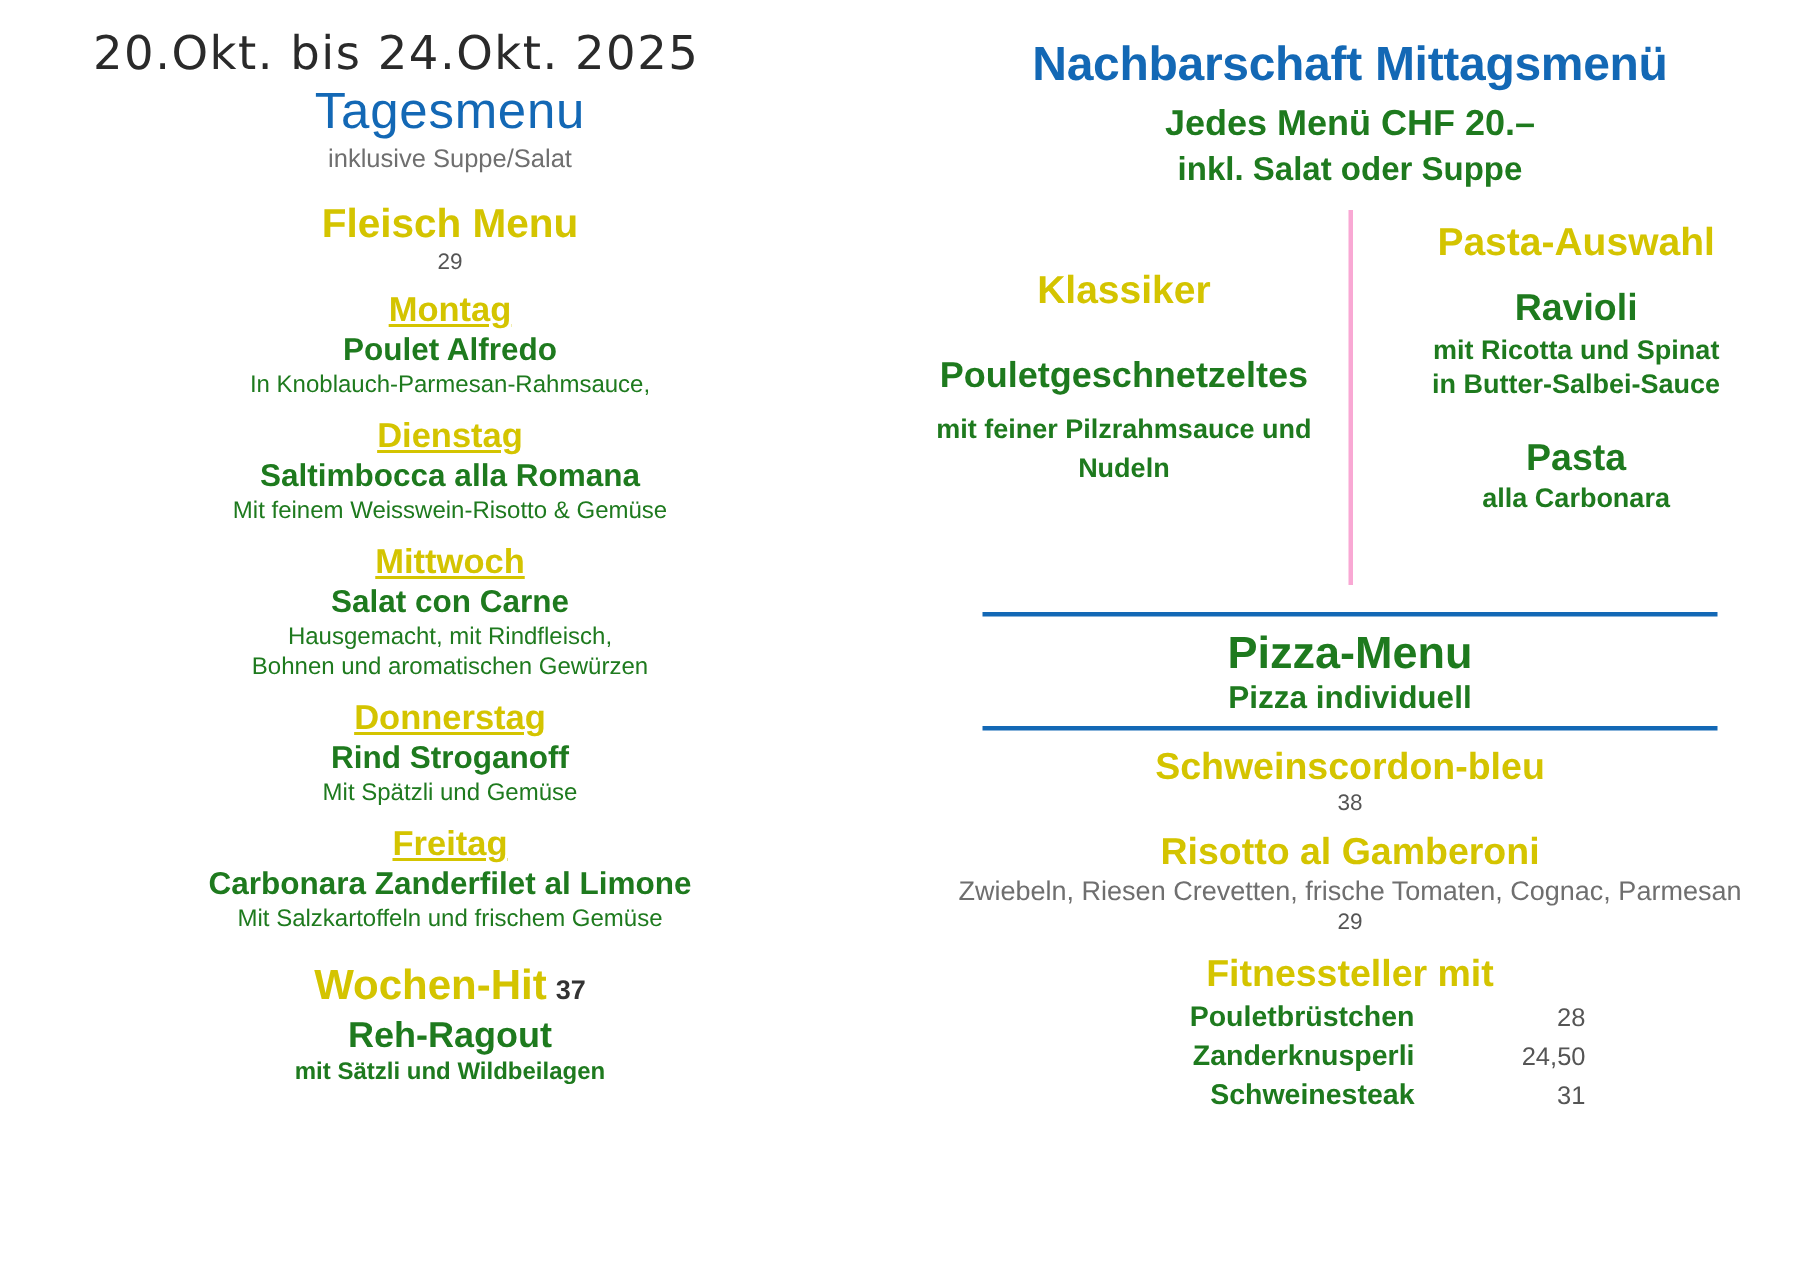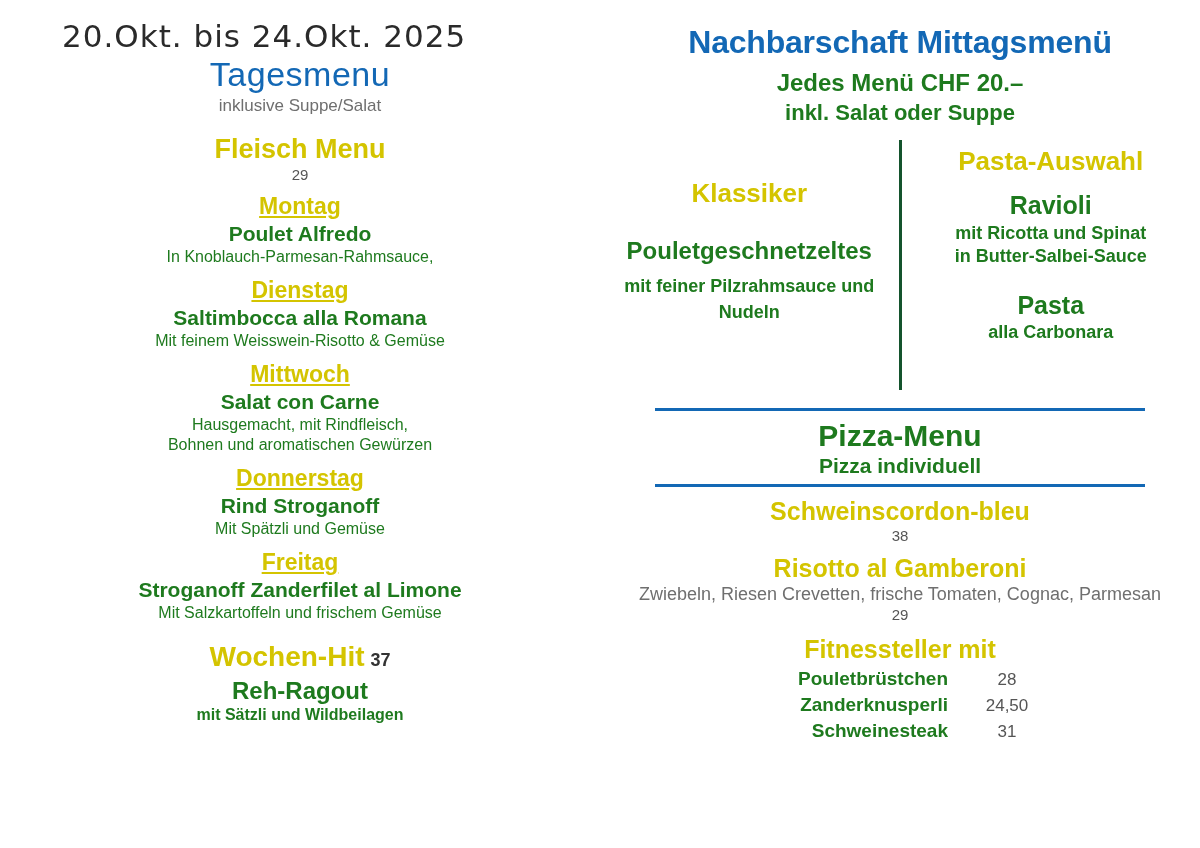--- a/index.html
+++ b/index.html
@@ -135,21 +135,21 @@
     display: flex;
     height: 250px;
   }
   .col-klassiker {
     width: 300px;
     padding-top: 38px;
   }
   .col-pasta {
     width: 300px;
     padding-top: 6px;
-    border-left: 3px solid #14532d;
+    border-left: 3px solid #f9a8d4;
   }
   .col-head {
     font-size: 26px;
     font-weight: bold;
   }
   .kl-dish {
     margin-top: 28px;
     font-size: 24px;
     font-weight: bold;
   }
@@ -221,22 +221,22 @@
     margin-top: 4px;
     font-size: 19px;
     font-weight: bold;
     display: flex;
     justify-content: center;
     align-items: baseline;
   }
   .fit-name { width: 200px; text-align: right; }
   .fit-price {
     width: 90px;
-    text-align: center;
-    padding-left: 14px;
+    text-align: right;
+    padding-left: 24px;
     font-size: 17px;
     font-weight: normal;
     color: #555;
   }
 </style>
 </head>
 <body>
 
 <div class="page">
 
@@ -261,21 +261,21 @@
     <div class="day c-yellow">Mittwoch</div>
     <div class="dish c-green">Salat con Carne</div>
     <div class="desc c-green">Hausgemacht, mit Rindfleisch,</div>
     <div class="desc c-green">Bohnen und aromatischen Gewürzen</div>
 
     <div class="day c-yellow">Donnerstag</div>
     <div class="dish c-green">Rind Stroganoff</div>
     <div class="desc c-green">Mit Spätzli und Gemüse</div>
 
     <div class="day c-yellow">Freitag</div>
-    <div class="dish c-green">Stroganoff Zanderfilet al Limone</div>
+    <div class="dish c-green">Carbonara Zanderfilet al Limone</div>
     <div class="desc c-green">Mit Salzkartoffeln und frischem Gemüse</div>
 
     <div class="wochenhit-row">
       <span class="c-yellow">Wochen-Hit</span><span class="hit-price">37</span>
     </div>
     <div class="wh-dish c-green">Reh-Ragout</div>
     <div class="wh-desc c-green">mit Sätzli und Wildbeilagen</div>
   </div>
 
   <div class="right-col">

